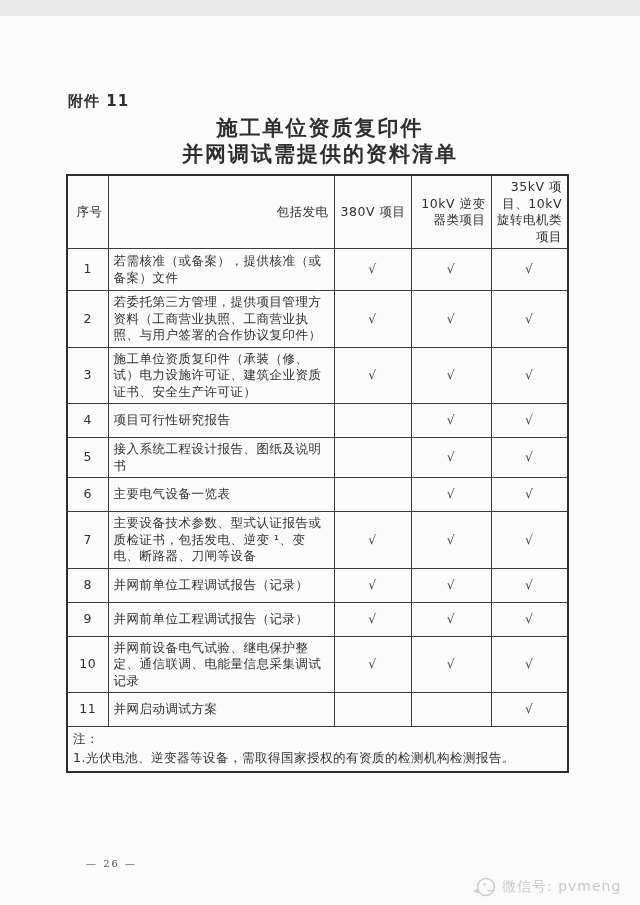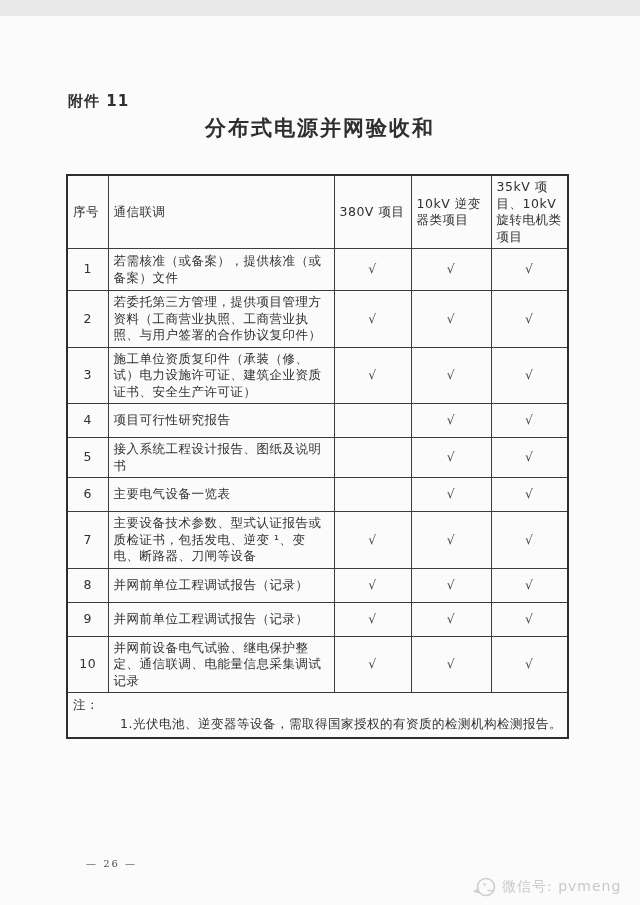--- a/index.html
+++ b/index.html
@@ -48,30 +48,30 @@
   }
   .doc-table td, .doc-table th {
     border: 1px solid #3c3c3c;
     padding: 3px 5px;
     line-height: 1.32;
     vertical-align: middle;
     font-weight: normal;
     word-break: break-all;
   }
   .doc-table { border: 2px solid #2e2e2e; }
-  .doc-table th { text-align: left; }
+  .doc-table th { text-align: right; }
   .c-no   { text-align: center; }
   .c-name { text-align: left; padding-left: 7px; }
   .c-mark { text-align: center; color: #4a4a4a; }
   tr.h1 { height: 34px; }
   tr.h2 { height: 42px; }
   tr.hh { height: 50px; }
   .note-cell { padding: 4px 6px 8px 4px; }
   .note-label { line-height: 1.5; }
-  .note-line  { line-height: 1.5; text-align: right; }
+  .note-line  { line-height: 1.5; }
   .page-number {
     position: absolute;
     left: 86px;
     top: 842px;
     font-family: "DejaVu Serif", "Liberation Serif", serif;
     font-size: 10px;
     color: #4d4d4d;
     letter-spacing: 2px;
   }
   .watermark {
@@ -88,35 +88,36 @@
   .watermark svg { display: block; }
 </style>
 </head>
 <body>
 
 <div class="page">
 
   <div class="attachment-label">附件 11</div>
 
   <div class="doc-title">
-    <div>分布式电源并网验收和</div>
+    <div>施工单位资质复印件</div>
+    <div>并网调试需提供的资料清单</div>
   </div>
 
   <table class="doc-table">
     <colgroup>
       <col style="width:41px">
       <col style="width:226px">
       <col style="width:77px">
       <col style="width:80px">
       <col style="width:77px">
     </colgroup>
     <thead>
       <tr class="hh">
         <th>序号</th>
-        <th>通信联调</th>
+        <th>包括发电</th>
         <th>380V 项目</th>
         <th>10kV 逆变器类项目</th>
         <th>35kV 项目、10kV 旋转电机类项目</th>
       </tr>
     </thead>
     <tbody>
       <tr class="h2">
         <td class="c-no">1</td>
         <td class="c-name">若需核准（或备案），提供核准（或备案）文件</td>
         <td class="c-mark">√</td>
@@ -177,20 +178,27 @@
         <td class="c-name">并网前单位工程调试报告（记录）</td>
         <td class="c-mark">√</td>
         <td class="c-mark">√</td>
         <td class="c-mark">√</td>
       </tr>
       <tr class="h2">
         <td class="c-no">10</td>
         <td class="c-name">并网前设备电气试验、继电保护整定、通信联调、电能量信息采集调试记录</td>
         <td class="c-mark">√</td>
         <td class="c-mark">√</td>
+        <td class="c-mark">√</td>
+      </tr>
+      <tr class="h1">
+        <td class="c-no">11</td>
+        <td class="c-name">并网启动调试方案</td>
+        <td class="c-mark"></td>
+        <td class="c-mark"></td>
         <td class="c-mark">√</td>
       </tr>
       <tr>
         <td class="note-cell" colspan="5">
           <div class="note-label">注：</div>
           <div class="note-line">1.光伏电池、逆变器等设备，需取得国家授权的有资质的检测机构检测报告。</div>
         </td>
       </tr>
     </tbody>
   </table>

